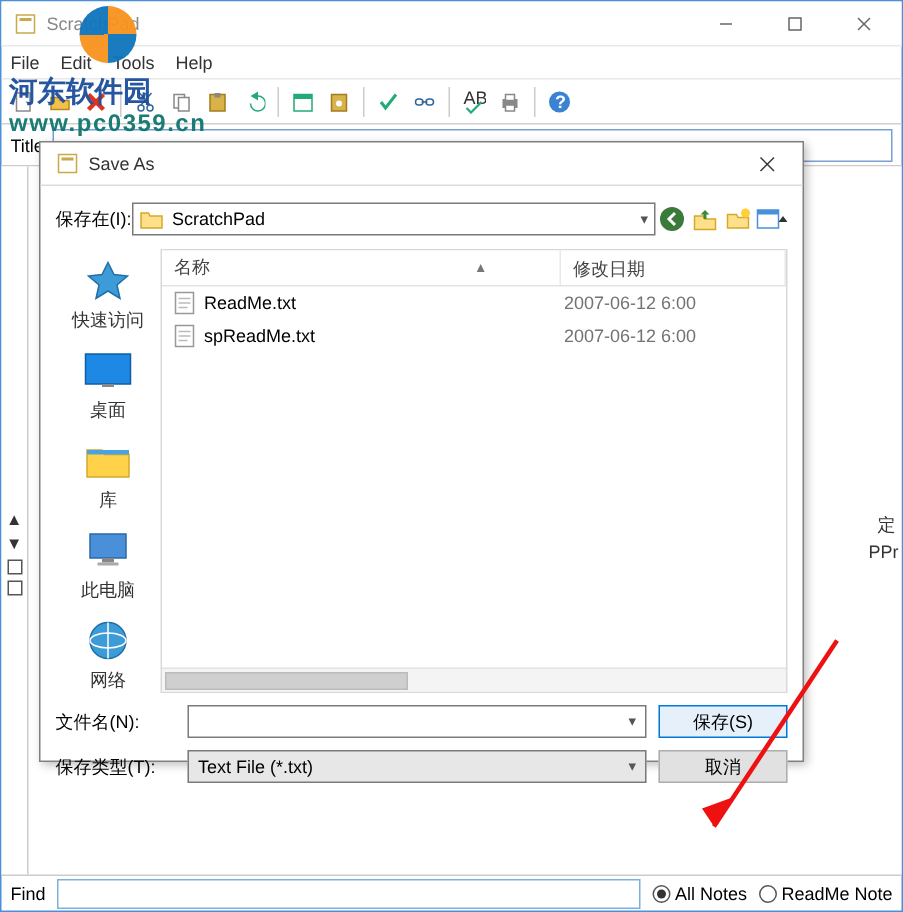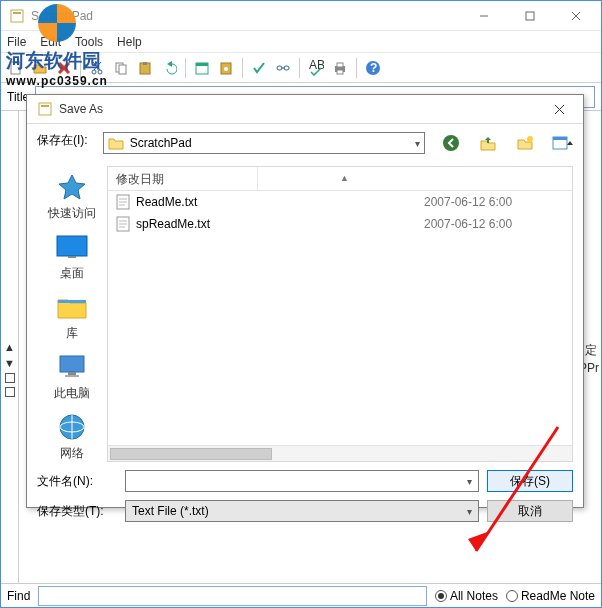--- a/index.html
+++ b/index.html
@@ -24,29 +24,29 @@
 .findbar{height:24px;display:flex;align-items:center;padding:2px 6px;gap:8px;border-top:1px solid #ccc;}
 .findbar input{flex:1;height:20px;border:1px solid #7eb0de;padding:0 4px;}
 .findbar label{display:flex;align-items:center;gap:3px;}
 .radio{width:12px;height:12px;border:1px solid #555;border-radius:50%;display:inline-flex;align-items:center;justify-content:center;}
 .radio.on::after{content:"";width:6px;height:6px;background:#333;border-radius:50%;}
 
 .watermark{position:absolute;left:6px;top:4px;display:flex;align-items:center;gap:6px;opacity:.95;pointer-events:none;flex-direction:column;}
 .watermark .logo{width:38px;height:38px;border-radius:50%;background:conic-gradient(#f7931e 0 90deg,#0e76bc 90deg 180deg,#f7931e 180deg 270deg,#0e76bc 270deg 360deg);}
 .watermark .wm-text{display:flex;flex-direction:column;font-weight:bold;font-family:"SimHei","Microsoft YaHei";}
 .watermark .wm-line1{font-size:19px;color:#1a4e9a;}
-.watermark .wm-line2{font-size:12px;color:#000000;letter-spacing:1px;}
-
-.dialog{position:absolute;left:26px;top:94px;width:558px;height:414px;background:#fff;border:1px solid #808080;box-shadow:2px 2px 6px rgba(0,0,0,.25);display:flex;flex-direction:column;}
+.watermark .wm-line2{font-size:16px;color:#0f766e;letter-spacing:1px;}
+
+.dialog{position:absolute;left:26px;top:94px;width:510px;height:414px;background:#fff;border:1px solid #808080;box-shadow:2px 2px 6px rgba(0,0,0,.25);display:flex;flex-direction:column;}
 .dlg-title{height:30px;display:flex;align-items:center;padding:0 4px;border-bottom:1px solid #ddd;}
 .dlg-title .dlg-icon{width:16px;height:16px;margin:0 6px;}
 .dlg-title .dlg-text{flex:1;font-size:12px;color:#333;}
 .dlg-title .dlg-close{width:40px;height:28px;display:flex;align-items:center;justify-content:center;font-size:14px;color:#333;}
 .dlg-body{flex:1;display:flex;flex-direction:column;padding:8px 10px 10px;}
-.dlg-row-loc{display:flex;align-items:flex-start;gap:15px;height:28px;}
+.dlg-row-loc{display:flex;align-items:center;gap:0;height:28px;}
 .dlg-row-loc .loc-combo{flex:1;height:22px;border:1px solid #7a7a7a;display:flex;align-items:center;padding:0 4px;gap:6px;background:#fff;}
 .dlg-row-loc .nav-ico{width:22px;height:22px;display:flex;align-items:center;justify-content:center;}
 .dlg-main{flex:1;display:flex;margin-top:6px;}
 .places{width:70px;display:flex;flex-direction:column;align-items:center;gap:10px;padding-top:6px;}
 .place{display:flex;flex-direction:column;align-items:center;gap:3px;width:60px;}
 .place .pic{width:34px;height:30px;display:flex;align-items:center;justify-content:center;}
 .place .lbl{font-size:12px;color:#333;}
 .filelist{flex:1;border:1px solid #d9d9d9;display:flex;flex-direction:column;position:relative;}
 .fl-header{height:24px;display:flex;border-bottom:1px solid #e3e3e3;background:#fff;font-size:12px;color:#444;}
 .fl-header .col{padding:4px 8px;border-right:1px solid #e8e8e8;}
@@ -342,20 +342,23 @@
                 <line x1="14" y1="2" x2="14" y2="26" stroke="#fff"></line>
               </svg>
             </div>
           <div class="lbl">网络</div>
         </div>
       </div>
 
       <div class="filelist">
         <div class="fl-header">
           <span class="tri">▲</span>
+          <div class="col name">
+              <span>名称</span>
+            </div>
           <div class="col" style="width:150px"><span>修改日期</span></div>
         </div>
         <div class="fl-rows">
           <div class="fl-row">
             <div class="rname">
                 <svg width="14" height="16">
                   <rect x="1" y="1" width="12" height="14" fill="#fff" stroke="#999"></rect>
                   <line x1="3" y1="5" x2="11" y2="5" stroke="#bbb"></line>
                   <line x1="3" y1="8" x2="11" y2="8" stroke="#bbb"></line>
                   <line x1="3" y1="11" x2="9" y2="11" stroke="#bbb"></line>

